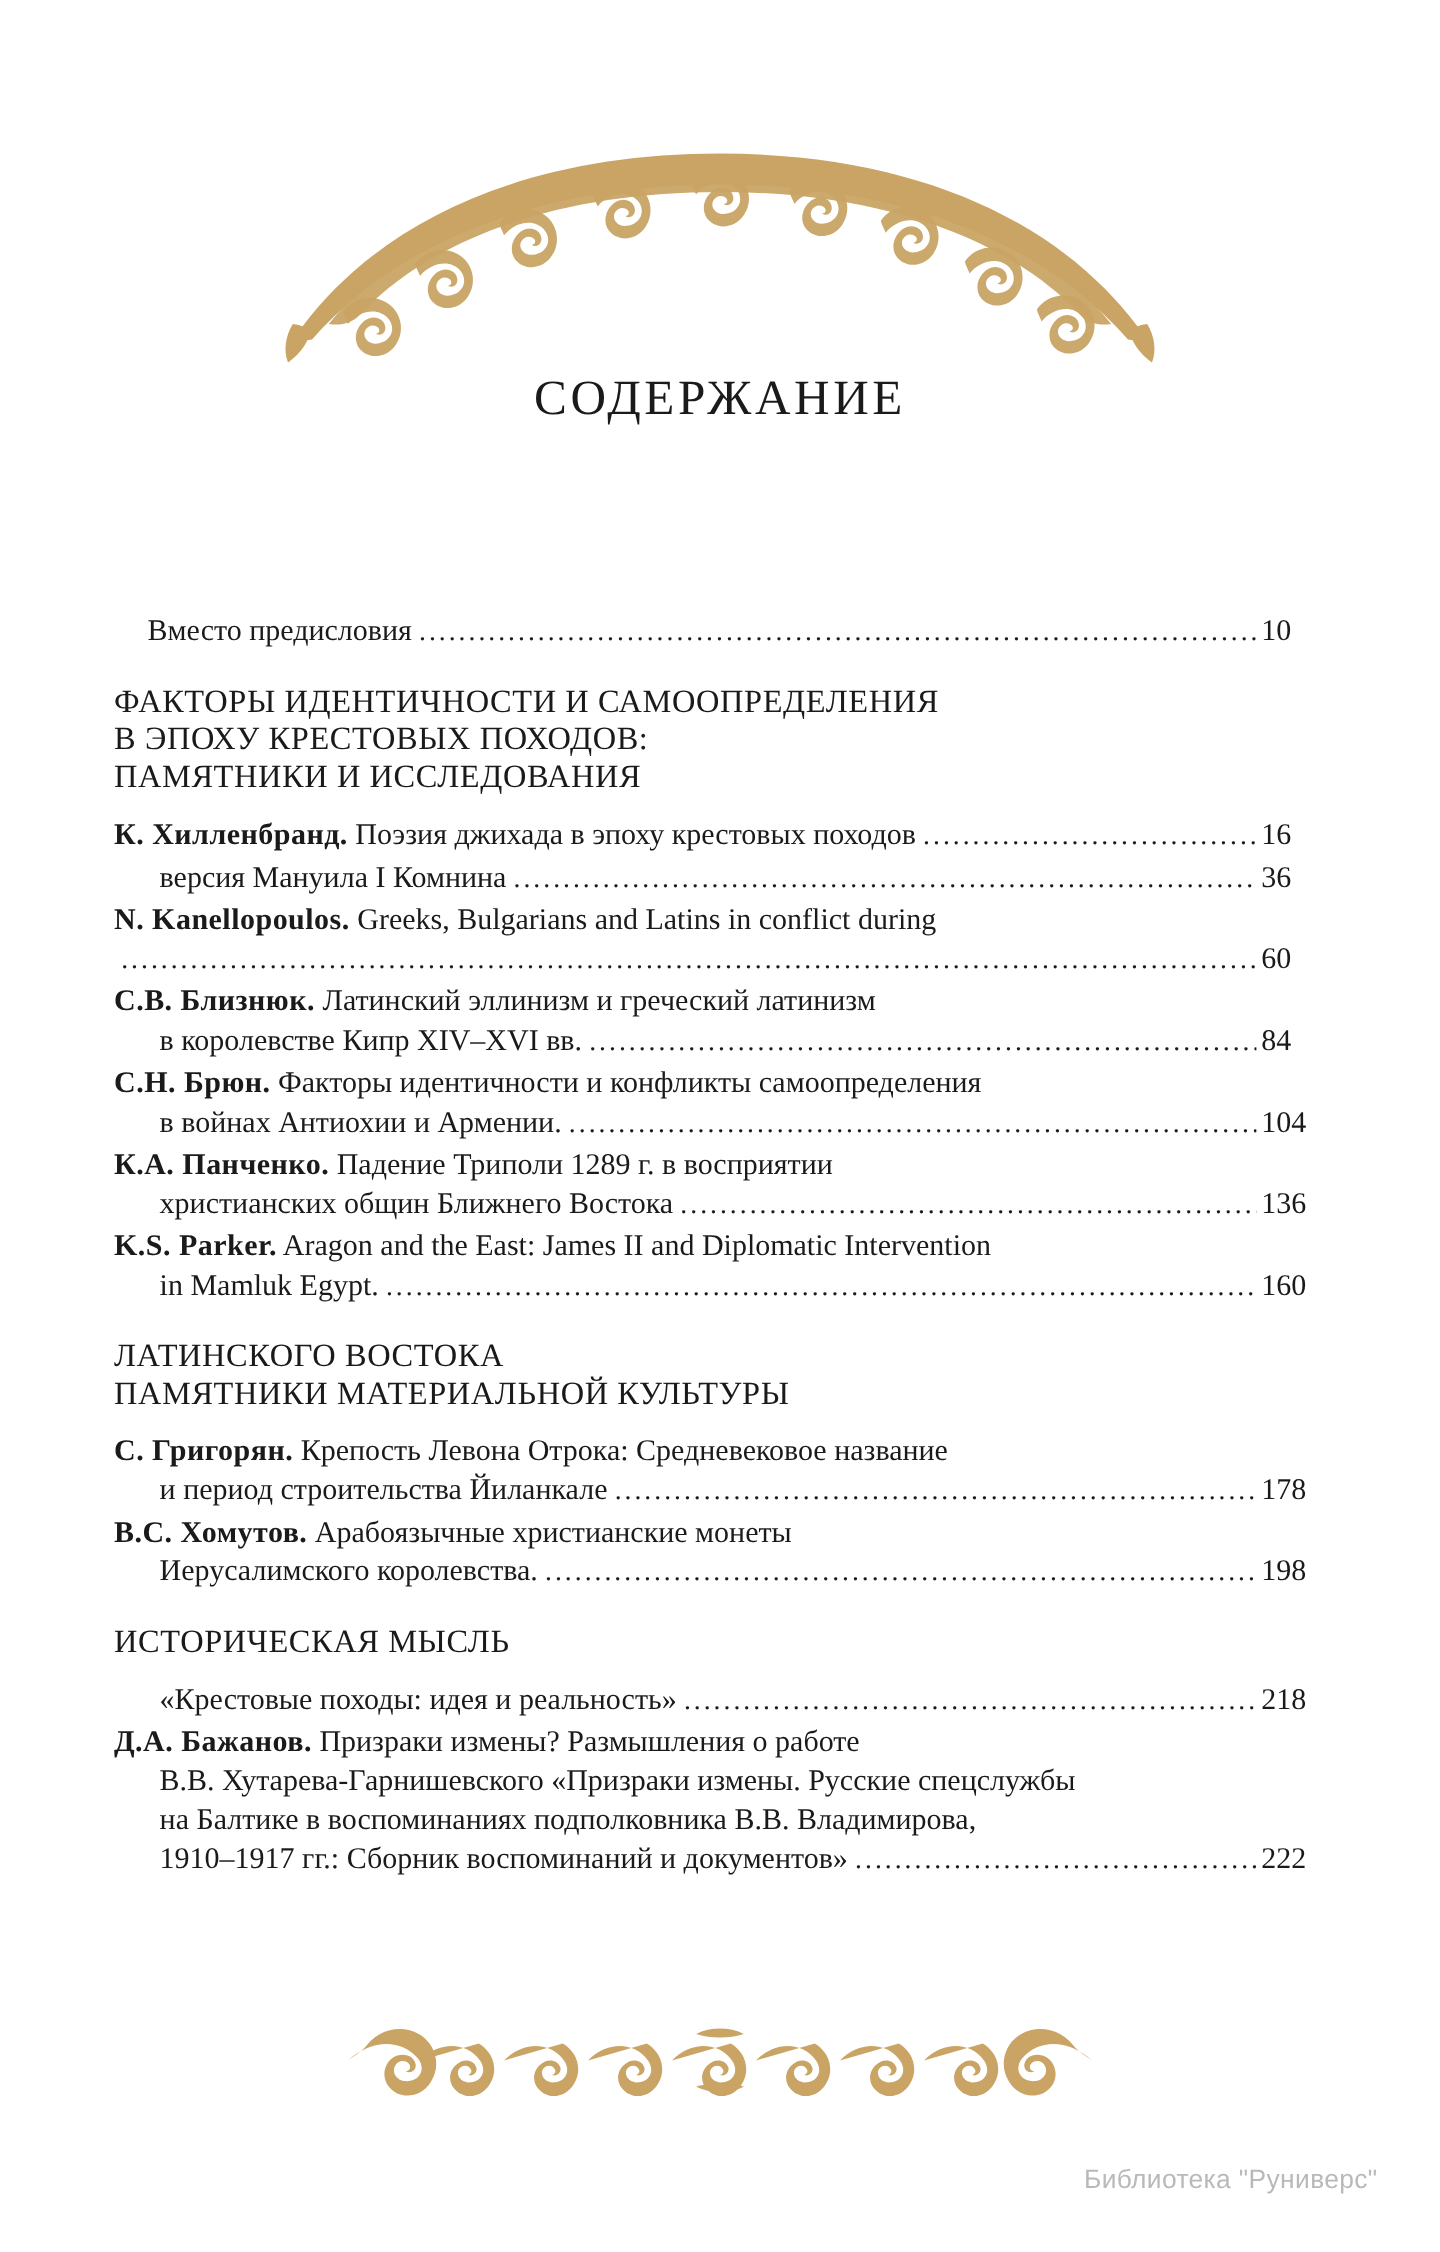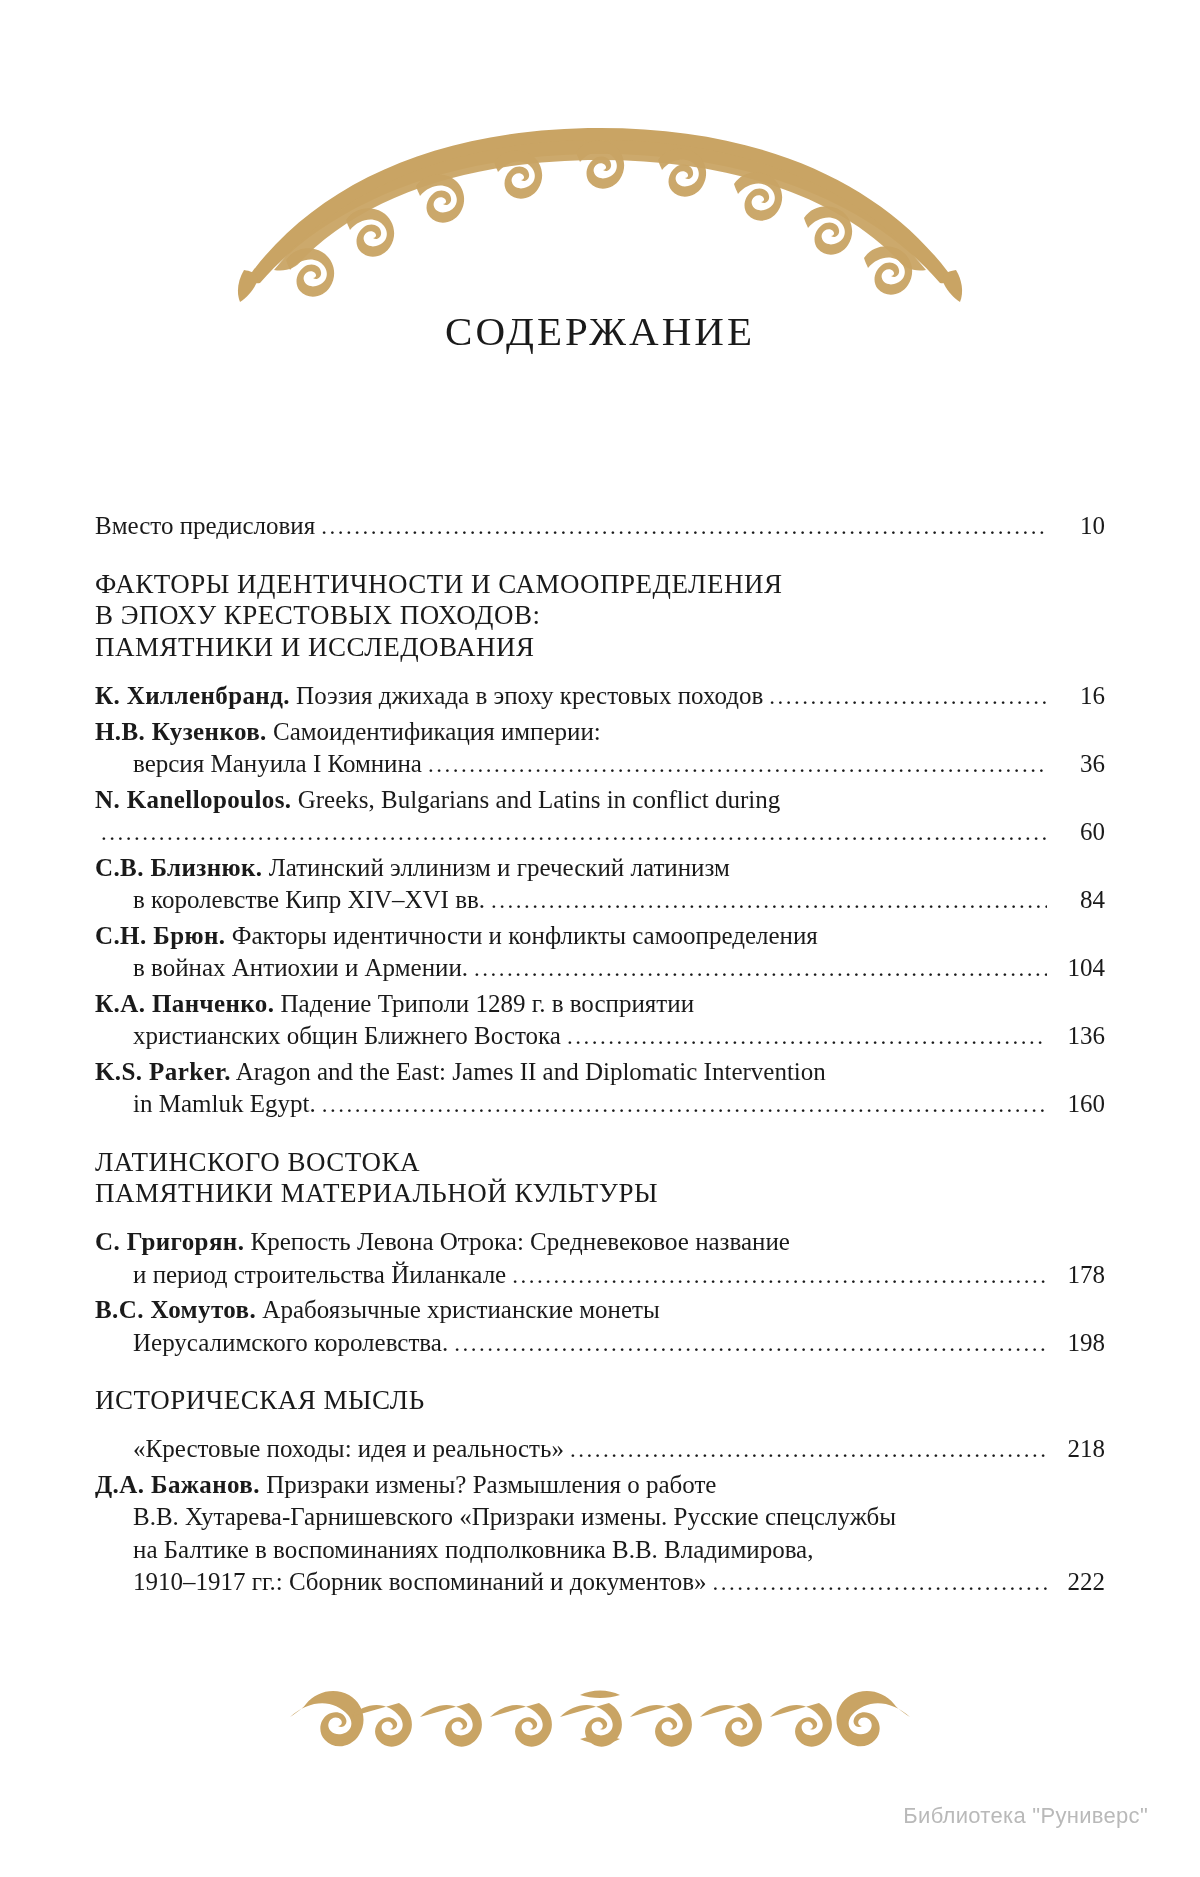--- a/index.html
+++ b/index.html
@@ -78,27 +78,28 @@
     overflow: hidden;
     white-space: nowrap;
     letter-spacing: 2.5px;
     font-size: 23px;
     margin: 0 4px 0 6px;
     color: #1a1a1a;
   }
   .page-num {
     white-space: nowrap;
     font-size: 25px;
-    text-align: right;
+    text-align: left;
     min-width: 54px;
   }
 
   .preface {
     font-size: 25px;
     margin-bottom: 26px;
+    margin-left: 28px;
   }
 
   .section-head {
     text-align: left;
     font-weight: normal;
     font-size: 27px;
     line-height: 1.18;
     letter-spacing: 0.5px;
     margin: 26px 0 16px 0;
   }
@@ -174,23 +175,20 @@
           <div>ПАМЯТНИКИ И ИССЛЕДОВАНИЯ</div>
         </div>
         <div class="entry">
           <div class="line">
             <span class="txt"><span class="author">К. Хилленбранд.</span> <span class="title">Поэзия джихада в эпоху крестовых походов</span></span>
             <span class="dots">................................................................................................................................................................</span>
             <span class="page-num">16</span>
           </div>
         </div>
         <div class="entry">
-          <div class="line">
-            <span class="txt"><span class="author">Н.В. Кузенков.</span> <span class="title">Самоидентификация империи:</span></span>
-          </div>
           <div class="line">
             <span class="txt wrapline"><span class="title">версия Мануила I Комнина</span></span>
             <span class="dots">................................................................................................................................................................</span>
             <span class="page-num">36</span>
           </div>
         </div>
         <div class="entry">
           <div class="line">
             <span class="txt"><span class="author">N. Kanellopoulos.</span> <span class="title">Greeks, Bulgarians and Latins in conflict during</span></span>
           </div>

